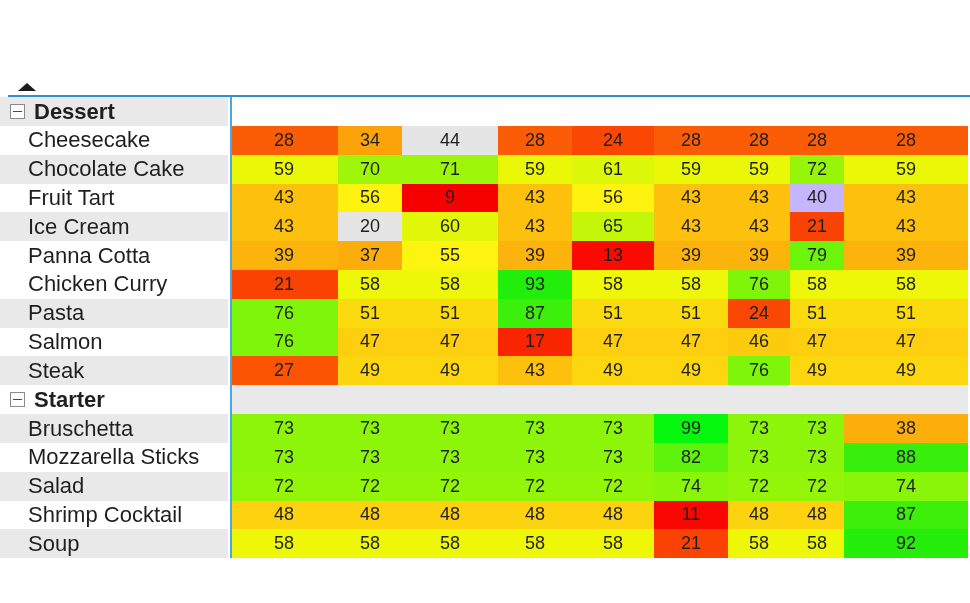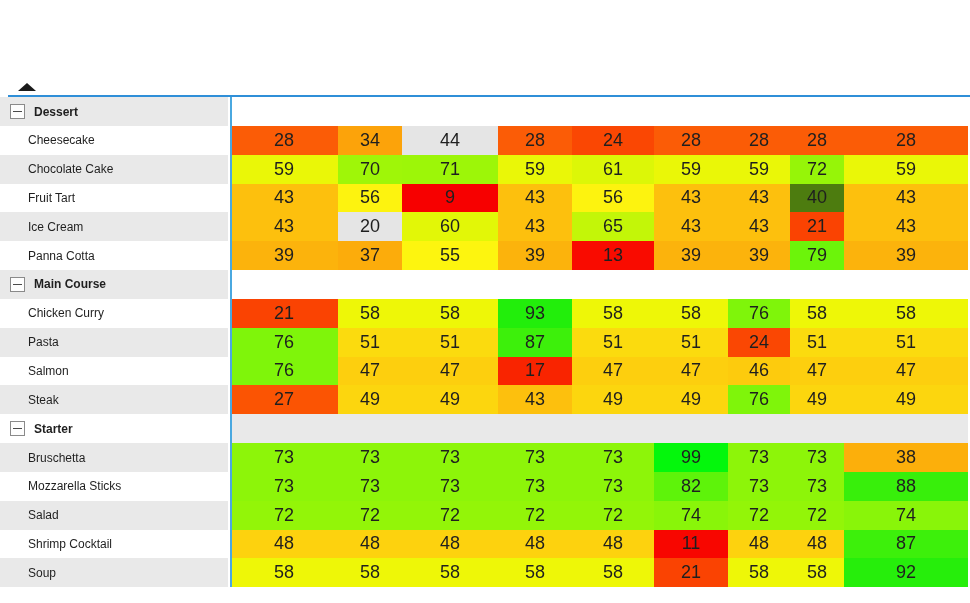--- a/index.html
+++ b/index.html
@@ -70,21 +70,21 @@
   }
   .row.group { height: 29px; }
   .row.data  { height: 28.8px; }
 
   
   .label-cell {
     width: 228px;
     flex: 0 0 228px;
     display: flex;
     align-items: center;
-    font-size: 12px;
+    font-size: 22px;
     color: #1f1f1f;
     position: relative;
     z-index: 2;
   }
   .label-cell.group-label {
     font-weight: bold;
     padding-left: 10px;
     gap: 9px;
   }
   .label-cell.item-label {
@@ -229,21 +229,21 @@
         </div>
         <div class="vrule"></div>
         <div class="data-strip">
           <div class="cell c0" style="background: rgb(253, 192, 13);">43</div>
           <div class="cell c1" style="background: rgb(253, 243, 15);">56</div>
           <div class="cell c2" style="background: rgb(247, 0, 0);">9</div>
           <div class="cell c3" style="background: rgb(253, 192, 13);">43</div>
           <div class="cell c4" style="background: rgb(253, 243, 15);">56</div>
           <div class="cell c5" style="background: rgb(253, 192, 13);">43</div>
           <div class="cell c6" style="background: rgb(253, 192, 13);">43</div>
-          <div class="cell c7" style="background: #4d7c0f;">40</div>
+          <div class="cell c7" style="background: #c4b5fd;">40</div>
           <div class="cell c8" style="background: rgb(253, 192, 13);">43</div>
         </div>
       </div>
       <div class="row data shaded">
         <div class="label-cell item-label">
           <span>Ice Cream</span>
         </div>
         <div class="vrule"></div>
         <div class="data-strip">
           <div class="cell c0" style="background: rgb(253, 192, 13);">43</div>
@@ -267,124 +267,106 @@
           <div class="cell c1" style="background: rgb(252, 172, 11);">37</div>
           <div class="cell c2" style="background: rgb(253, 245, 15);">55</div>
           <div class="cell c3" style="background: rgb(252, 179, 12);">39</div>
           <div class="cell c4" style="background: rgb(249, 11, 0);">13</div>
           <div class="cell c5" style="background: rgb(252, 179, 12);">39</div>
           <div class="cell c6" style="background: rgb(252, 179, 12);">39</div>
           <div class="cell c7" style="background: rgb(108, 244, 10);">79</div>
           <div class="cell c8" style="background: rgb(252, 179, 12);">39</div>
         </div>
       </div>
-      <div class="row group shaded">
+      <div class="row data plain">
+        <div class="label-cell item-label">
+          <span>Chicken Curry</span>
+        </div>
+        <div class="vrule"></div>
+        <div class="data-strip">
+          <div class="cell c0" style="background: rgb(250, 67, 2);">21</div>
+          <div class="cell c1" style="background: rgb(238, 247, 7);">58</div>
+          <div class="cell c2" style="background: rgb(238, 247, 7);">58</div>
+          <div class="cell c3" style="background: rgb(34, 238, 11);">93</div>
+          <div class="cell c4" style="background: rgb(238, 247, 7);">58</div>
+          <div class="cell c5" style="background: rgb(238, 247, 7);">58</div>
+          <div class="cell c6" style="background: rgb(127, 245, 10);">76</div>
+          <div class="cell c7" style="background: rgb(238, 247, 7);">58</div>
+          <div class="cell c8" style="background: rgb(238, 247, 7);">58</div>
+        </div>
+      </div>
+      <div class="row data shaded">
+        <div class="label-cell item-label">
+          <span>Pasta</span>
+        </div>
+        <div class="vrule"></div>
+        <div class="data-strip">
+          <div class="cell c0" style="background: rgb(127, 245, 10);">76</div>
+          <div class="cell c1" style="background: rgb(251, 219, 14);">51</div>
+          <div class="cell c2" style="background: rgb(251, 219, 14);">51</div>
+          <div class="cell c3" style="background: rgb(61, 240, 11);">87</div>
+          <div class="cell c4" style="background: rgb(251, 219, 14);">51</div>
+          <div class="cell c5" style="background: rgb(251, 219, 14);">51</div>
+          <div class="cell c6" style="background: rgb(250, 71, 3);">24</div>
+          <div class="cell c7" style="background: rgb(251, 219, 14);">51</div>
+          <div class="cell c8" style="background: rgb(251, 219, 14);">51</div>
+        </div>
+      </div>
+      <div class="row data plain">
+        <div class="label-cell item-label">
+          <span>Salmon</span>
+        </div>
+        <div class="vrule"></div>
+        <div class="data-strip">
+          <div class="cell c0" style="background: rgb(127, 245, 10);">76</div>
+          <div class="cell c1" style="background: rgb(253, 207, 14);">47</div>
+          <div class="cell c2" style="background: rgb(253, 207, 14);">47</div>
+          <div class="cell c3" style="background: rgb(249, 36, 0); text-align: right;">17</div>
+          <div class="cell c4" style="background: rgb(253, 207, 14);">47</div>
+          <div class="cell c5" style="background: rgb(253, 207, 14);">47</div>
+          <div class="cell c6" style="background: rgb(253, 203, 13);">46</div>
+          <div class="cell c7" style="background: rgb(253, 207, 14);">47</div>
+          <div class="cell c8" style="background: rgb(253, 207, 14);">47</div>
+        </div>
+      </div>
+      <div class="row data shaded">
+        <div class="label-cell item-label">
+          <span>Steak</span>
+        </div>
+        <div class="vrule"></div>
+        <div class="data-strip">
+          <div class="cell c0" style="background: rgb(251, 84, 3);">27</div>
+          <div class="cell c1" style="background: rgb(252, 214, 14);">49</div>
+          <div class="cell c2" style="background: rgb(252, 214, 14);">49</div>
+          <div class="cell c3" style="background: rgb(253, 192, 13);">43</div>
+          <div class="cell c4" style="background: rgb(252, 214, 14);">49</div>
+          <div class="cell c5" style="background: rgb(252, 214, 14);">49</div>
+          <div class="cell c6" style="background: rgb(127, 245, 10);">76</div>
+          <div class="cell c7" style="background: rgb(252, 214, 14);">49</div>
+          <div class="cell c8" style="background: rgb(252, 214, 14);">49</div>
+        </div>
+      </div>
+      <div class="row group plain starter">
         <div class="label-cell group-label">
           <div class="expander"></div>
-          <span>Main Course</span>
+          <span>Starter</span>
         </div>
         <div class="vrule"></div>
         <div class="data-strip">
           <div class="cell empty-group c0"></div>
           <div class="cell empty-group c1"></div>
           <div class="cell empty-group c2"></div>
           <div class="cell empty-group c3"></div>
           <div class="cell empty-group c4"></div>
           <div class="cell empty-group c5"></div>
           <div class="cell empty-group c6"></div>
           <div class="cell empty-group c7"></div>
           <div class="cell empty-group c8"></div>
         </div>
       </div>
-      <div class="row data plain">
-        <div class="label-cell item-label">
-          <span>Chicken Curry</span>
-        </div>
-        <div class="vrule"></div>
-        <div class="data-strip">
-          <div class="cell c0" style="background: rgb(250, 67, 2);">21</div>
-          <div class="cell c1" style="background: rgb(238, 247, 7);">58</div>
-          <div class="cell c2" style="background: rgb(238, 247, 7);">58</div>
-          <div class="cell c3" style="background: rgb(34, 238, 11);">93</div>
-          <div class="cell c4" style="background: rgb(238, 247, 7);">58</div>
-          <div class="cell c5" style="background: rgb(238, 247, 7);">58</div>
-          <div class="cell c6" style="background: rgb(127, 245, 10);">76</div>
-          <div class="cell c7" style="background: rgb(238, 247, 7);">58</div>
-          <div class="cell c8" style="background: rgb(238, 247, 7);">58</div>
-        </div>
-      </div>
-      <div class="row data shaded">
-        <div class="label-cell item-label">
-          <span>Pasta</span>
-        </div>
-        <div class="vrule"></div>
-        <div class="data-strip">
-          <div class="cell c0" style="background: rgb(127, 245, 10);">76</div>
-          <div class="cell c1" style="background: rgb(251, 219, 14);">51</div>
-          <div class="cell c2" style="background: rgb(251, 219, 14);">51</div>
-          <div class="cell c3" style="background: rgb(61, 240, 11);">87</div>
-          <div class="cell c4" style="background: rgb(251, 219, 14);">51</div>
-          <div class="cell c5" style="background: rgb(251, 219, 14);">51</div>
-          <div class="cell c6" style="background: rgb(250, 71, 3);">24</div>
-          <div class="cell c7" style="background: rgb(251, 219, 14);">51</div>
-          <div class="cell c8" style="background: rgb(251, 219, 14);">51</div>
-        </div>
-      </div>
-      <div class="row data plain">
-        <div class="label-cell item-label">
-          <span>Salmon</span>
-        </div>
-        <div class="vrule"></div>
-        <div class="data-strip">
-          <div class="cell c0" style="background: rgb(127, 245, 10);">76</div>
-          <div class="cell c1" style="background: rgb(253, 207, 14);">47</div>
-          <div class="cell c2" style="background: rgb(253, 207, 14);">47</div>
-          <div class="cell c3" style="background: rgb(249, 36, 0); text-align: right;">17</div>
-          <div class="cell c4" style="background: rgb(253, 207, 14);">47</div>
-          <div class="cell c5" style="background: rgb(253, 207, 14);">47</div>
-          <div class="cell c6" style="background: rgb(253, 203, 13);">46</div>
-          <div class="cell c7" style="background: rgb(253, 207, 14);">47</div>
-          <div class="cell c8" style="background: rgb(253, 207, 14);">47</div>
-        </div>
-      </div>
-      <div class="row data shaded">
-        <div class="label-cell item-label">
-          <span>Steak</span>
-        </div>
-        <div class="vrule"></div>
-        <div class="data-strip">
-          <div class="cell c0" style="background: rgb(251, 84, 3);">27</div>
-          <div class="cell c1" style="background: rgb(252, 214, 14);">49</div>
-          <div class="cell c2" style="background: rgb(252, 214, 14);">49</div>
-          <div class="cell c3" style="background: rgb(253, 192, 13);">43</div>
-          <div class="cell c4" style="background: rgb(252, 214, 14);">49</div>
-          <div class="cell c5" style="background: rgb(252, 214, 14);">49</div>
-          <div class="cell c6" style="background: rgb(127, 245, 10);">76</div>
-          <div class="cell c7" style="background: rgb(252, 214, 14);">49</div>
-          <div class="cell c8" style="background: rgb(252, 214, 14);">49</div>
-        </div>
-      </div>
-      <div class="row group plain starter">
-        <div class="label-cell group-label">
-          <div class="expander"></div>
-          <span>Starter</span>
-        </div>
-        <div class="vrule"></div>
-        <div class="data-strip">
-          <div class="cell empty-group c0"></div>
-          <div class="cell empty-group c1"></div>
-          <div class="cell empty-group c2"></div>
-          <div class="cell empty-group c3"></div>
-          <div class="cell empty-group c4"></div>
-          <div class="cell empty-group c5"></div>
-          <div class="cell empty-group c6"></div>
-          <div class="cell empty-group c7"></div>
-          <div class="cell empty-group c8"></div>
-        </div>
-      </div>
       <div class="row data shaded">
         <div class="label-cell item-label">
           <span>Bruschetta</span>
         </div>
         <div class="vrule"></div>
         <div class="data-strip">
           <div class="cell c0" style="background: rgb(141, 245, 9);">73</div>
           <div class="cell c1" style="background: rgb(141, 245, 9);">73</div>
           <div class="cell c2" style="background: rgb(141, 245, 9);">73</div>
           <div class="cell c3" style="background: rgb(141, 245, 9);">73</div>

